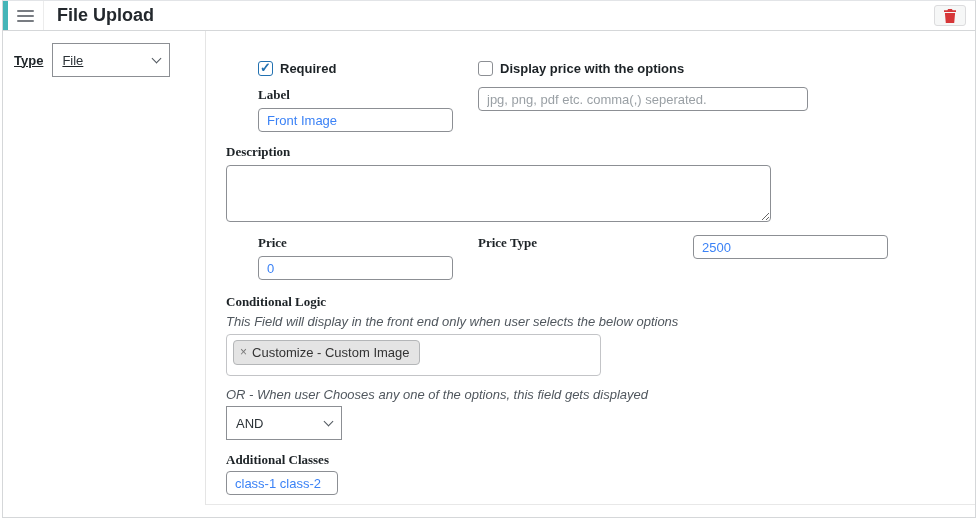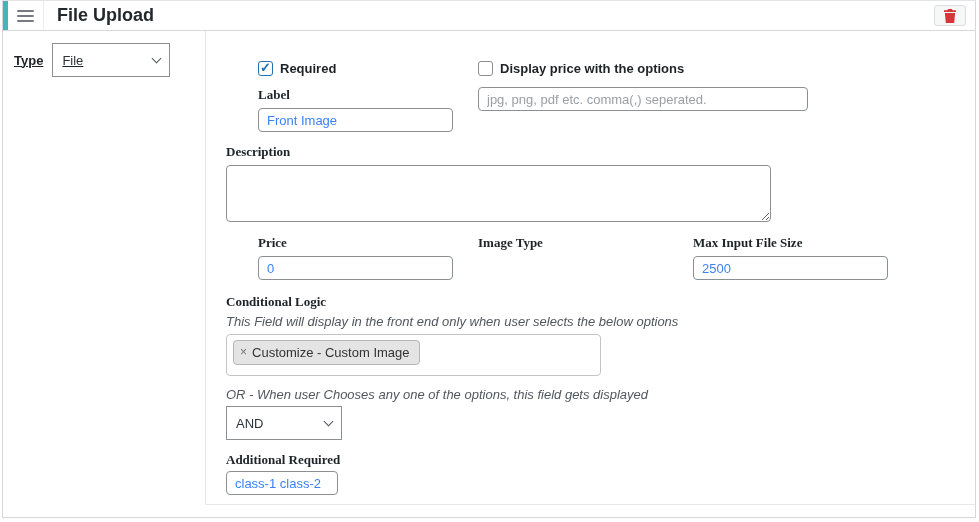--- a/index.html
+++ b/index.html
@@ -161,24 +161,23 @@
         <div class="field-label">Description</div>
         <textarea class="desc" style=""></textarea>
       </div>
 
       <div class="row mb14">
         <div class="cell-220">
           <div class="field-label">Price</div>
           <input class="txt w195" type="text" readonly="" value="0" style="">
         </div>
         <div class="cell-215">
-          <div class="field-label">Image Type</div>
+          <div class="field-label">Price Type</div>
         </div>
         <div>
-          <div class="field-label">Max Input File Size</div>
           <input class="txt w195" type="text" readonly="" value="2500" style="">
         </div>
       </div>
 
       <div class="mb10">
         <div class="field-label mb3">Conditional Logic</div>
         <div class="help">This Field will display in the front end only when user selects the below options</div>
         <div class="multiselect">
           <span class="chip">
             <span class="chip-x">×</span>
@@ -189,20 +188,20 @@
 
       <div class="mb12">
         <div class="help" style="">OR - When user Chooses any one of the options, this field gets displayed</div>
         <div class="select w100">
           <span>AND</span>
           <span class="chev"></span>
         </div>
       </div>
 
       <div>
-        <div class="field-label mb3">Additional Required</div>
+        <div class="field-label mb3">Additional Classes</div>
         <input class="txt w112" type="text" readonly="" value="class-1 class-2" style="">
       </div>
 
     </div>
   </div>
 
 </div>
 
 </body></html>

